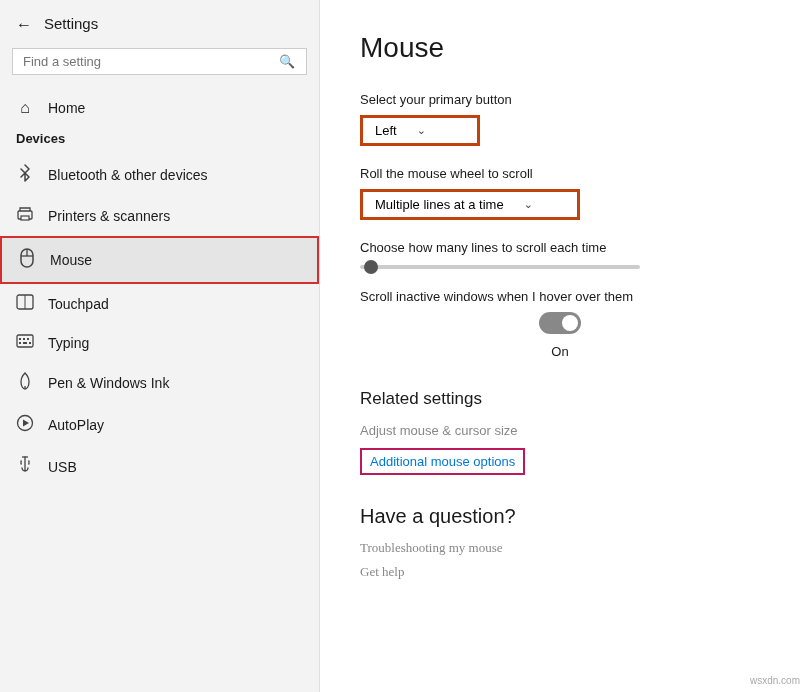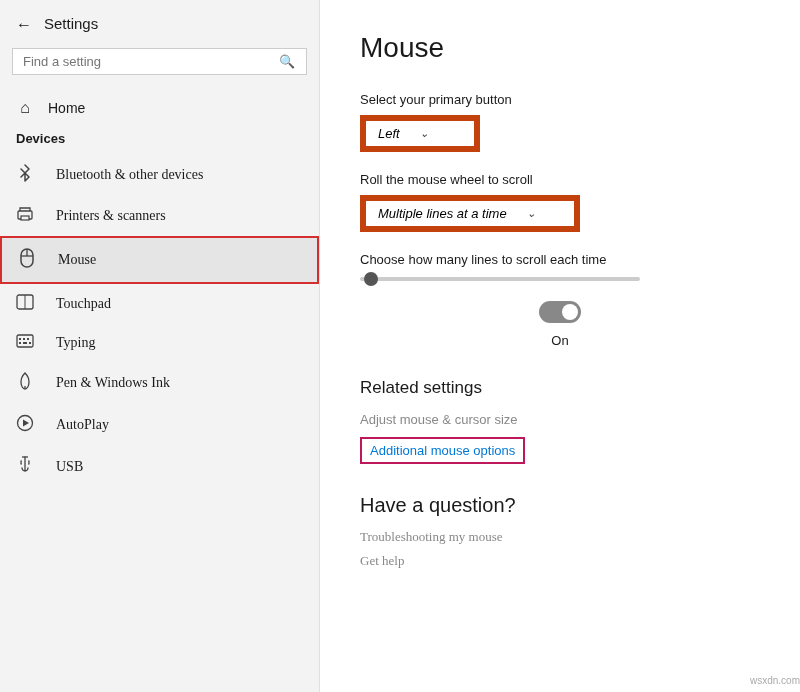--- a/index.html
+++ b/index.html
@@ -70,25 +70,24 @@
       padding: 4px 16px 8px 16px;
       font-size: 13px;
       font-weight: 600;
       color: #1a1a1a;
     }
 
     .nav-item {
       display: flex;
       align-items: center;
       padding: 10px 16px;
-      gap: 22px;
+      gap: 14px;
       cursor: pointer;
       color: #1a1a1a;
       font-size: 14px;
-      font-family: Liberation Serif, serif;
     }
 
     .nav-item.active {
       background: #e5e5e5;
       border: 2px solid #d32f2f;
     }
 
     .nav-icon {
       width: 18px;
       text-align: center;
@@ -127,27 +126,26 @@
     .setting-label {
       font-size: 13px;
       color: #1a1a1a;
       margin-bottom: 8px;
     }
 
     .dropdown-btn {
       display: flex;
       align-items: center;
       gap: 20px;
-      border: 6px solid #c2410c;
+      border: 3px solid #c2410c;
       padding: 5px 12px;
       background: #fff;
       cursor: pointer;
       font-size: 13px;
       min-width: 120px;
-      font-style: italic;
     }
 
     .dropdown-wide {
       min-width: 220px;
     }
 
     .chevron {
       font-size: 11px;
       color: #444;
     }
@@ -382,20 +380,21 @@
   <div class="setting-section">
     <div class="setting-label">Choose how many lines to scroll each time</div>
     <div class="slider-container">
       <div class="slider-track">
         <div class="slider-thumb"></div>
       </div>
     </div>
   </div>
 
   <div class="setting-section">
+    <div class="setting-label">Scroll inactive windows when I hover over them</div>
     <div class="toggle-row">
       <div class="toggle">
         <div class="toggle-knob"></div>
       </div>
       <span class="toggle-label">On</span>
     </div>
   </div>
 
   <div class="setting-section">
     <div class="related-settings-title">Related settings</div>

